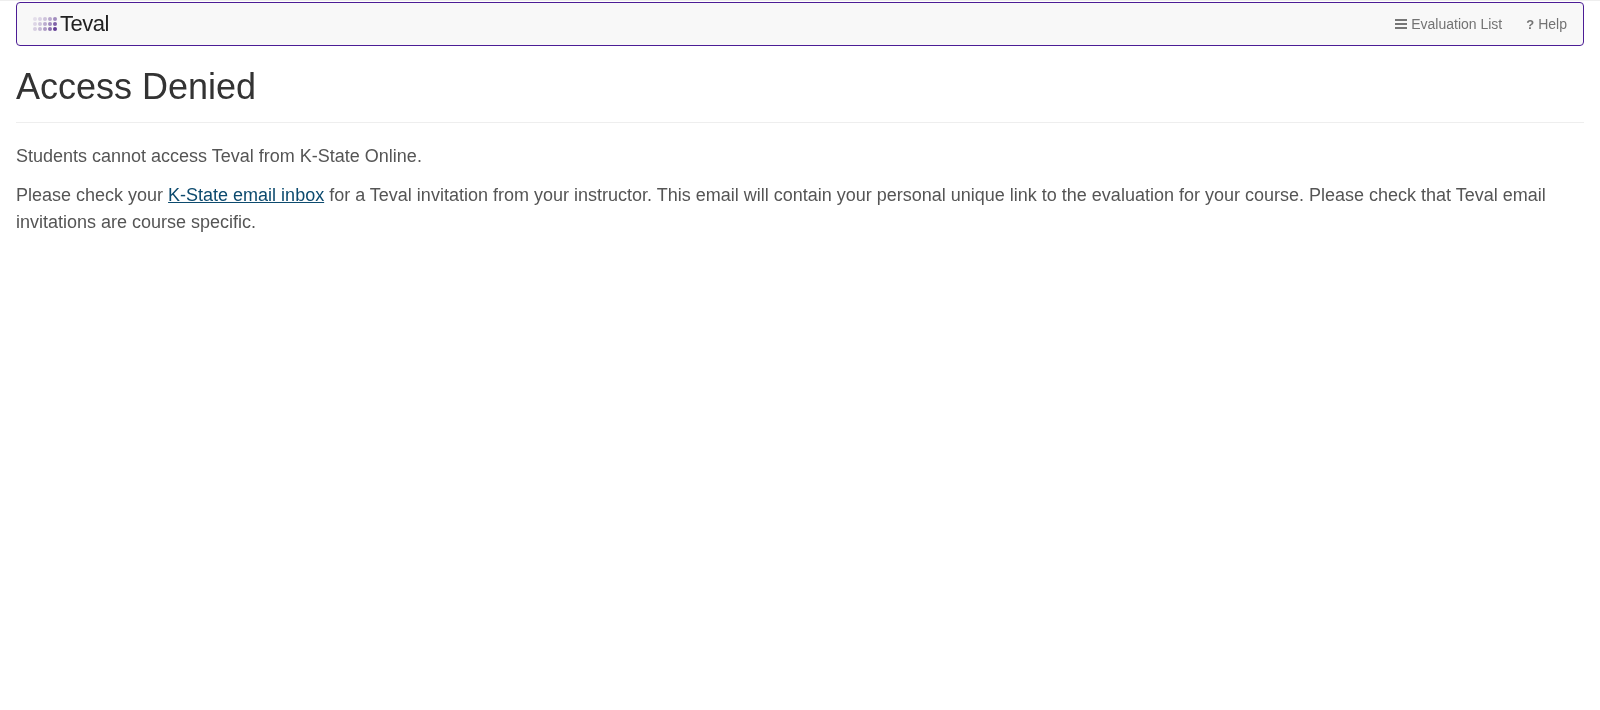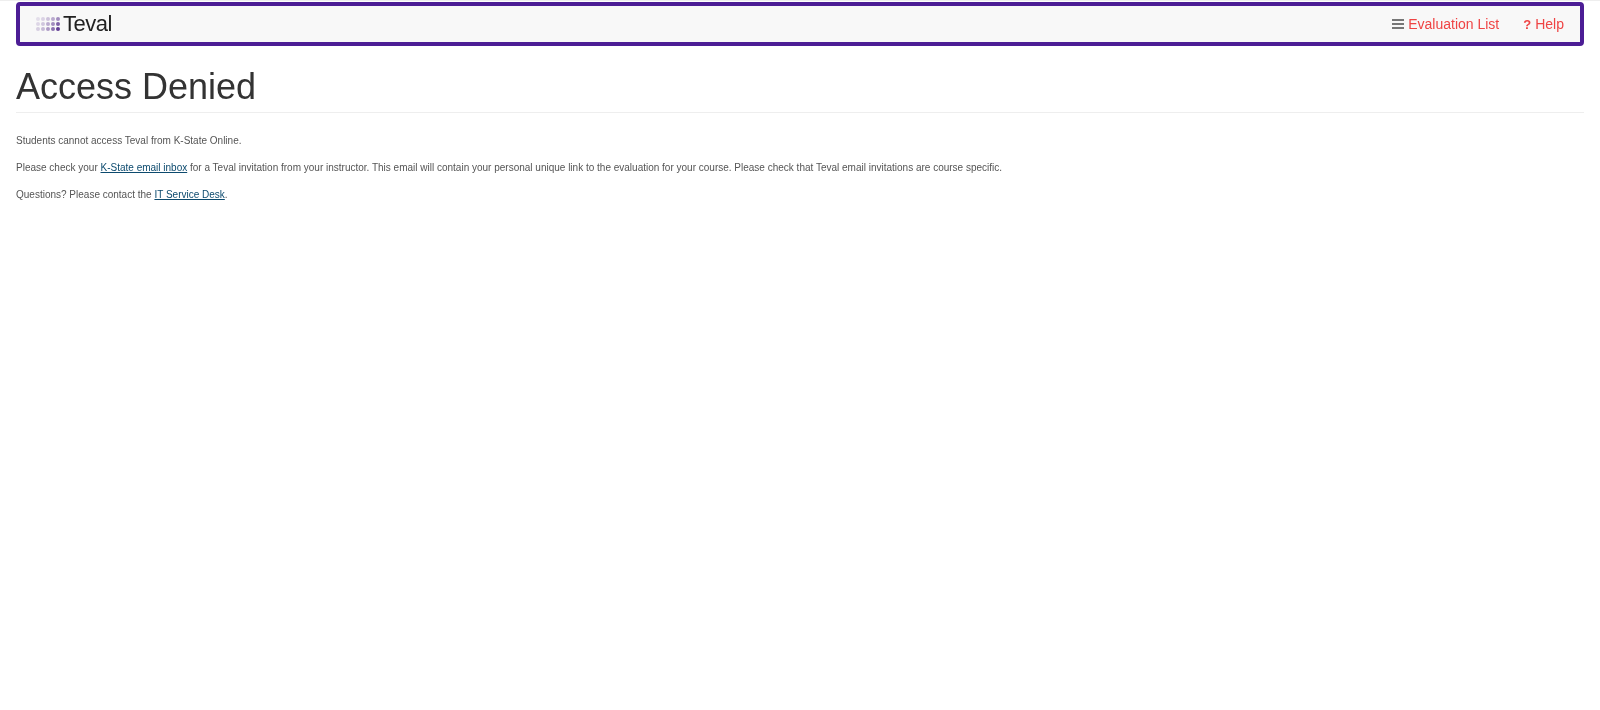--- a/index.html
+++ b/index.html
@@ -11,21 +11,21 @@
     color: #333;
     background: #fff;
   }
   .topline {
     height: 2px;
     border-top: 1px solid #eee;
   }
   .navbar {
     margin: 0 16px 20px 16px;
     background: #f8f8f8;
-    border: 4px solid #4c1d95;
+    border: 1px solid #4c1d95;
     border-radius: 4px;
     min-height: 44px;
     display: flex;
     align-items: center;
     justify-content: space-between;
     padding: 0 16px;
   }
   .brand {
     display: flex;
     align-items: center;
@@ -52,21 +52,21 @@
   }
   .nav-right {
     display: flex;
     align-items: center;
     gap: 24px;
   }
   .nav-link {
     display: flex;
     align-items: center;
     gap: 4px;
-    color: #ef4444;
+    color: #737373;
     font-size: 14px;
     cursor: pointer;
   }
   .icon-list {
     width: 12px;
     height: 10px;
     display: inline-block;
   }
   .icon-list svg { display: block; }
   .icon-q {
@@ -74,30 +74,30 @@
     font-size: 13px;
   }
   .content {
     padding: 0 16px;
   }
   h1.page-title {
     font-size: 36px;
     font-weight: 500;
     color: #333;
     margin-top: 18px;
-    margin-bottom: 4px;
+    margin-bottom: 14px;
   }
   hr.rule {
     border: none;
     border-top: 1px solid #eee;
     margin-bottom: 20px;
   }
   p.body {
     color: #555;
-    font-size: 10px;
+    font-size: 18px;
     line-height: 1.5;
     margin-bottom: 12px;
   }
   a.inline-link {
     color: #0c4a6e;
     text-decoration: underline;
     cursor: pointer;
   }
 </style>
 </head>
@@ -147,16 +147,13 @@
 <div class="content">
   <h1 class="page-title">Access Denied</h1>
   <hr class="rule">
 
   <p class="body">Students cannot access Teval from K-State Online.</p>
 
   <p class="body">
     <span>Please check your </span><a class="inline-link">K-State email inbox</a><span> for a Teval invitation from your instructor. This email will contain your personal unique link to the evaluation for your course. Please check that Teval email invitations are course specific.</span>
   </p>
 
-  <p class="body">
-    <span>Questions? Please contact the </span><a class="inline-link">IT Service Desk</a><span>.</span>
-  </p>
 </div>
 
 </body></html>

